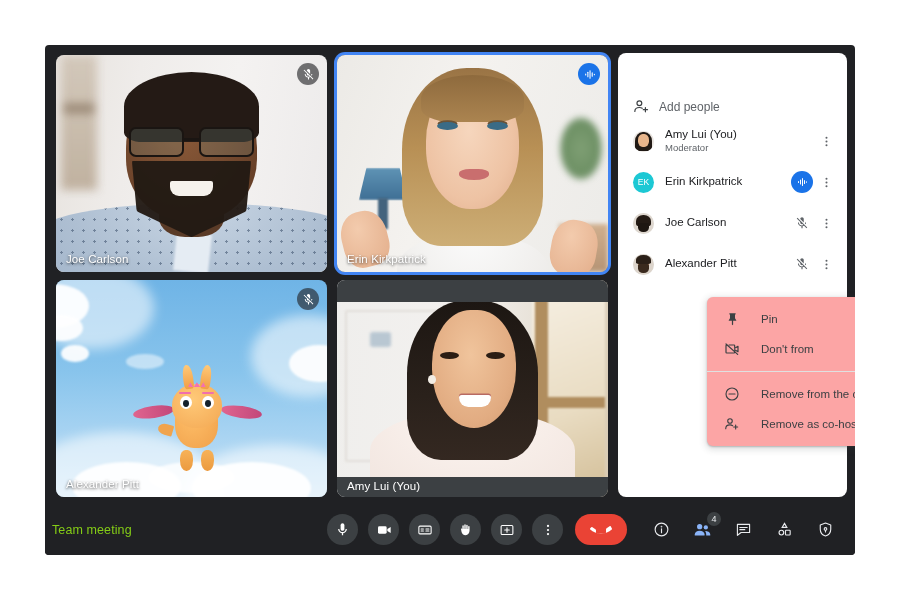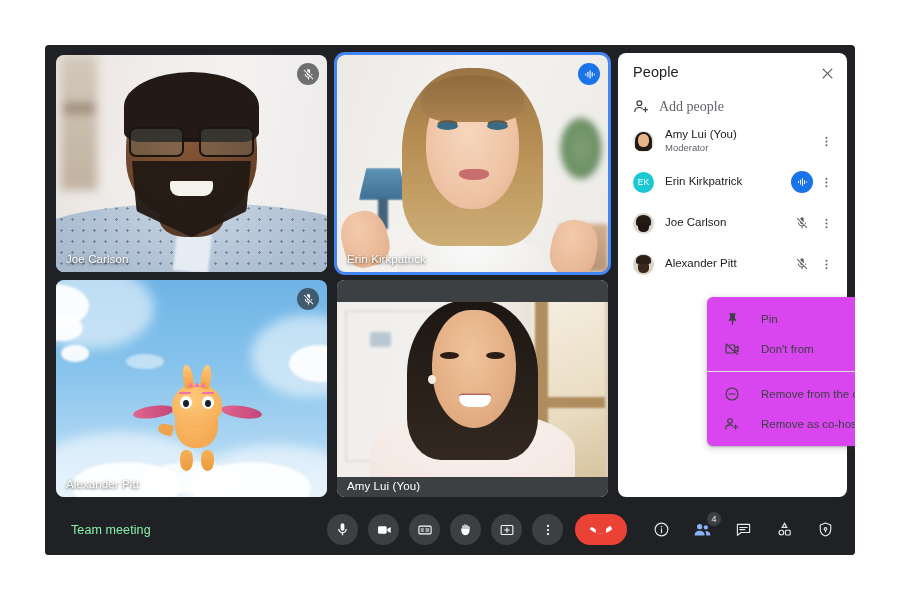--- a/index.html
+++ b/index.html
@@ -213,22 +213,22 @@
 
   
   #bottom-bar {
     position: absolute;
     left: 0; bottom: 0;
     width: 810px; height: 50px;
     background: #202124;
     display: flex; align-items: center;
   }
   #meeting-name {
-    position: absolute; left: 26px;
-    color: #86efac; font-size: 12.5px; letter-spacing:.1px;
+    position: absolute; left: 7px;
+    color: #84cc16; font-size: 12.5px; letter-spacing:.1px;
   }
   #center-controls {
     position: absolute; left: 282px; top: 9px;
     display: flex; align-items: center; gap: 10px;
   }
   .ctl {
     width: 31px; height: 31px; border-radius: 50%;
     background: #3c4043;
     display:flex; align-items:center; justify-content:center;
     cursor: pointer;
@@ -272,21 +272,21 @@
   }
   #panel-close-button {
     position:absolute; right:10px; top:10px;
     width:20px; height:20px; cursor:pointer;
     display:flex; align-items:center; justify-content:center;
   }
   #add-people-row {
     position:absolute; left:15px; top:45px;
     display:flex; align-items:center; gap:9px; cursor:pointer;
   }
-  #add-people-label { font-size:14px; color:#5f6368;font-family:Liberation Serif, serif; }
+  #add-people-label { font-size:12px; color:#5f6368; }
 
   #people-list { position:absolute; left:0; top:73px; width:100%; }
   .person-row {
     position:relative; height:30px; margin-bottom:11px;
     display:flex; align-items:center; padding: 0 12px 0 15px;
   }
   .avatar {
     width:21px; height:21px; border-radius:50%;
     overflow:hidden; flex:0 0 21px; position:relative;
     background:#f1f3f4;
@@ -323,21 +323,21 @@
   .av-alex .h { position:absolute; left:16%; top:6%; width:68%; height:46%;
       background:#2b2018; border-radius:50% 50% 18% 18%; }
   .av-alex .f { position:absolute; left:22%; top:18%; width:56%; height:68%;
       background:#cf9a72; border-radius:46%; }
   .av-alex .b { position:absolute; left:26%; top:52%; width:48%; height:42%;
       background:#3a2a1e; border-radius:16% 16% 50% 50%; }
 
   
   #context-menu {
     position:absolute; left:662px; top:252px;
-    width:187px; background:#d946ef;
+    width:187px; background:#fca5a5;
     border-radius:6px;
     box-shadow: 0 2px 6px 2px rgba(60,64,67,.15), 0 1px 2px rgba(60,64,67,.3);
     padding: 7px 0 7px 0;
     z-index: 30;
   }
   .menu-item {
     height:30px; display:flex; align-items:center;
     padding-left:14px; cursor:pointer;
   }
   .menu-icon { width:22px; height:22px; flex:0 0 22px;
@@ -473,28 +473,20 @@
         <div class="amy-smile"></div>
         <div class="amy-earring"></div>
       </div>
       <div class="amy-letterbox-top"></div>
       <div class="amy-letterbox-bottom"></div>
       <div class="tile-name" style="bottom:5px; text-shadow:none;">Amy Lui (You)</div>
     </div>
   </div>
 
   <div id="people-panel">
-    <div id="panel-header">
-      <div id="panel-title">People</div>
-      <div id="panel-close-button">
-        <svg width="15" height="15" viewBox="0 0 24 24" fill="none" stroke="#5f6368" stroke-width="2.1" stroke-linecap="round">
-          <path d="M5 5 L19 19 M19 5 L5 19"></path>
-        </svg>
-      </div>
-    </div>
 
     <div id="add-people-row">
       <span>
         <svg width="17" height="17" viewBox="0 0 24 24" fill="none" stroke="#3c4043" stroke-width="1.7" stroke-linecap="round" stroke-linejoin="round">
           <circle cx="9" cy="7.5" r="3.4"></circle>
           <path d="M2.6 19c0-3.4 2.9-5.6 6.4-5.6 1.5 0 2.9.4 4 1.1"></path>
           <path d="M17.5 13.5v6 M14.5 16.5h6"></path>
         </svg>
       </span>
       <span id="add-people-label">Add people</span>

